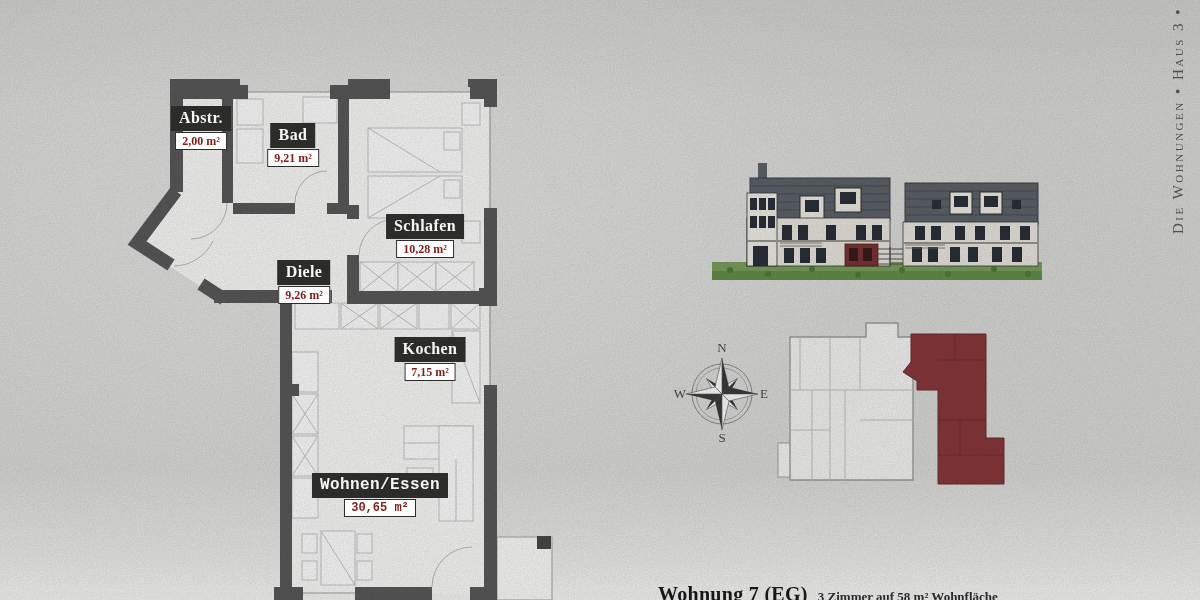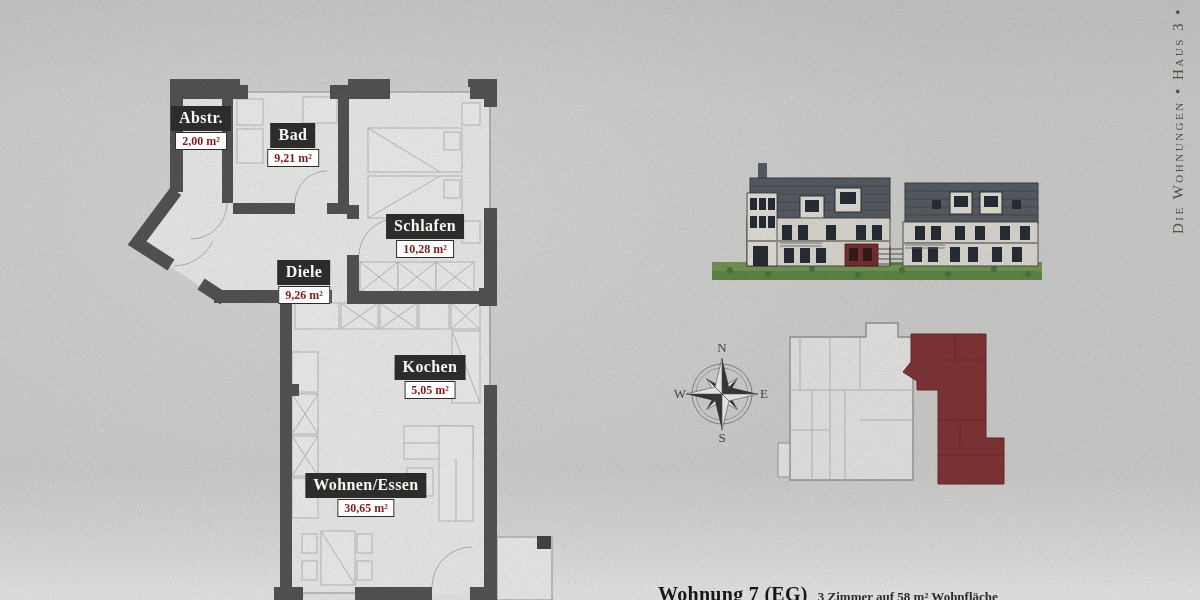--- a/index.html
+++ b/index.html
@@ -28,22 +28,22 @@
   }
   .room .area{
     display:block;margin:2px auto 0;width:max-content;
     background:#ffffff;border:1px solid #2c2c2a;color:#7f1d1d;
     font-weight:bold;font-size:12px;padding:2px 6px 2px;
   }
   .room-abstr{left:201px;top:107px;}
   .room-bad{left:293px;top:124px;}
   .room-schlafen{left:425px;top:215px;}
   .room-diele{left:304px;top:231px;margin-top:30px;}
-  .room-kochen{left:430px;top:338px;margin-top:18px;}
-  .room-wohnen{left:366px;top:474px;}
+  .room-kochen{left:430px;top:338px;}
+  .room-wohnen{left:380px;top:474px;font-family:Liberation Mono, monospace;}
   .side-text{
     position:absolute;left:1170px;top:234px;
     transform:rotate(-90deg);transform-origin:0 0;
     white-space:nowrap;font-variant:small-caps;
     font-size:15px;letter-spacing:2.5px;color:#53504a;z-index:6;
   }
   .footer{
     position:absolute;left:658px;top:583px;z-index:6;
     display:flex;align-items:baseline;gap:10px;white-space:nowrap;
   }
@@ -374,21 +374,21 @@
   <div class="room room-schlafen">
     <span class="name">Schlafen</span>
     <span class="area">10,28 m²</span>
   </div>
   <div class="room room-diele">
     <span class="name">Diele</span>
     <span class="area">9,26 m²</span>
   </div>
   <div class="room room-kochen">
     <span class="name">Kochen</span>
-    <span class="area">5,05 m²</span>
+    <span class="area">7,15 m²</span>
   </div>
   <div class="room room-wohnen">
     <span class="name">Wohnen/Essen</span>
     <span class="area">30,65 m²</span>
   </div>
 
   <div class="side-text">Die Wohnungen • Haus 3 • E</div>
 
   <div class="footer">
     <span class="title">Wohnung 7 (EG)</span>

